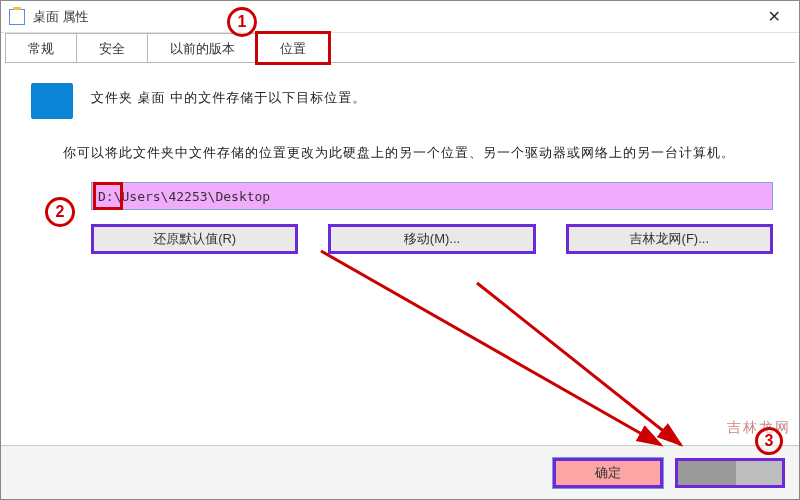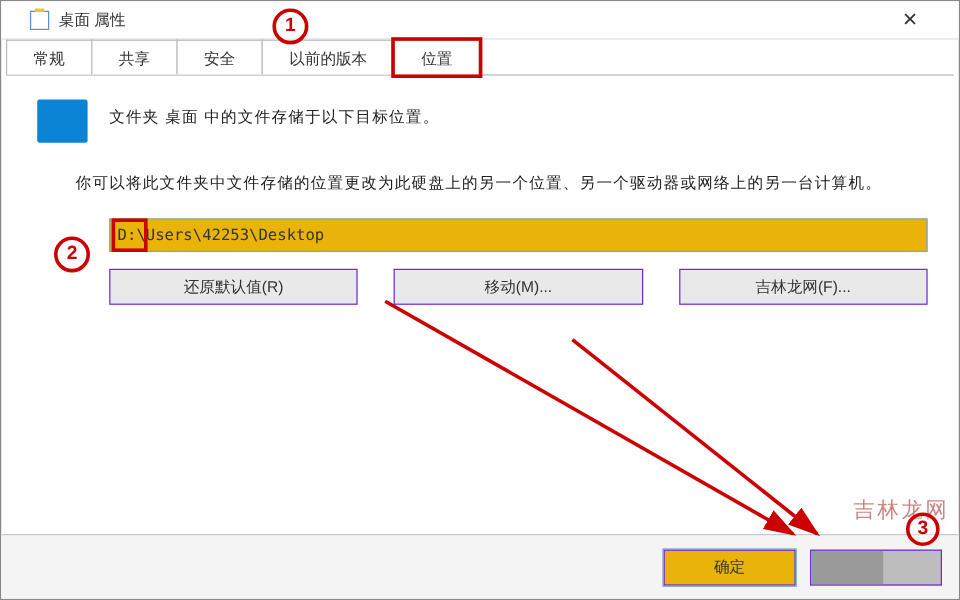--- a/index.html
+++ b/index.html
@@ -10,21 +10,21 @@
     width: 800px;
     height: 500px;
     overflow: hidden;
     position: relative;
     border: 1px solid #888;
   }
   .titlebar {
     height: 32px;
     display: flex;
     align-items: center;
-    padding: 0 24px;
+    padding: 0 8px;
     background: #fff;
     border-bottom: 1px solid #e0e0e0;
   }
   .titlebar .icon {
     width: 16px; height: 16px;
     background: #fff;
     border: 1px solid #5a8fd6;
     position: relative;
     margin-right: 8px;
   }
@@ -88,63 +88,63 @@
   .pathrow {
     display: flex;
     align-items: center;
     margin: 0 0 14px 60px;
     position: relative;
   }
   .path-input {
     flex: 1;
     height: 28px;
     border: 1px solid #7aa6d6;
-    background: #eab308;
+    background: #f0abfc;
     padding: 4px 6px;
     font-family: Consolas, monospace;
     font-size: 13px;
     color: #333;
   }
   .drive-hl {
     position: absolute;
     left: 2px; top: 0;
     width: 30px; height: 28px;
     border: 3px solid #c00;
     pointer-events: none;
   }
   .btnrow {
     display: flex;
     gap: 30px;
     margin-left: 60px;
   }
   .winbtn {
     flex: 1;
     height: 30px;
-    border: 1px solid #6d28d9;
+    border: 3px solid #6d28d9;
     background: #e9e9e9;
     color: #333;
     font-family: inherit;
     font-size: 13px;
     cursor: default;
   }
   .footer {
     position: absolute;
     left: 0; right: 0; bottom: 0;
     height: 54px;
     border-top: 1px solid #c8c8c8;
     display: flex;
     justify-content: flex-end;
     align-items: center;
     padding: 0 14px;
     gap: 12px;
     background: #f4f4f4;
   }
   .footer .winbtn {
     width: 110px; flex: none;
-    background: #eab308;
+    background: #fca5a5;
   }
   .footer .ok { outline: 1px solid #6aa0d8; }
   .footer .apply {
     background: #bdbdbd;
     position: relative;
     overflow: hidden;
   }
   .footer .apply .mask {
     position: absolute;
     left: 0; top: 0;
@@ -173,37 +173,36 @@
   .arrow {
     position: absolute;
     pointer-events: none;
     z-index: 40;
   }
   .watermark {
     position: absolute;
     right: 8px;
     bottom: 62px;
     color: rgba(160,30,30,0.55);
-    font-size: 18px;
+    font-size: 14px;
     letter-spacing: 2px;
     pointer-events: none;
   }
 </style>
 </head>
 <body>
 
 <div class="titlebar">
   <div class="icon"></div>
   <div class="title">桌面 属性</div>
   <div class="close">✕</div>
 </div>
 
 <div class="tabs">
   <div class="tab">常规</div>
-  <div class="tab">共享</div>
   <div class="tab">安全</div>
   <div class="tab">以前的版本</div>
   <div class="tab active highlight">位置</div>
 </div>
 
 <div class="content">
   <div class="row1">
     <div class="folder-icon"></div>
     <div class="desc1">文件夹 桌面 中的文件存储于以下目标位置。</div>
   </div>

